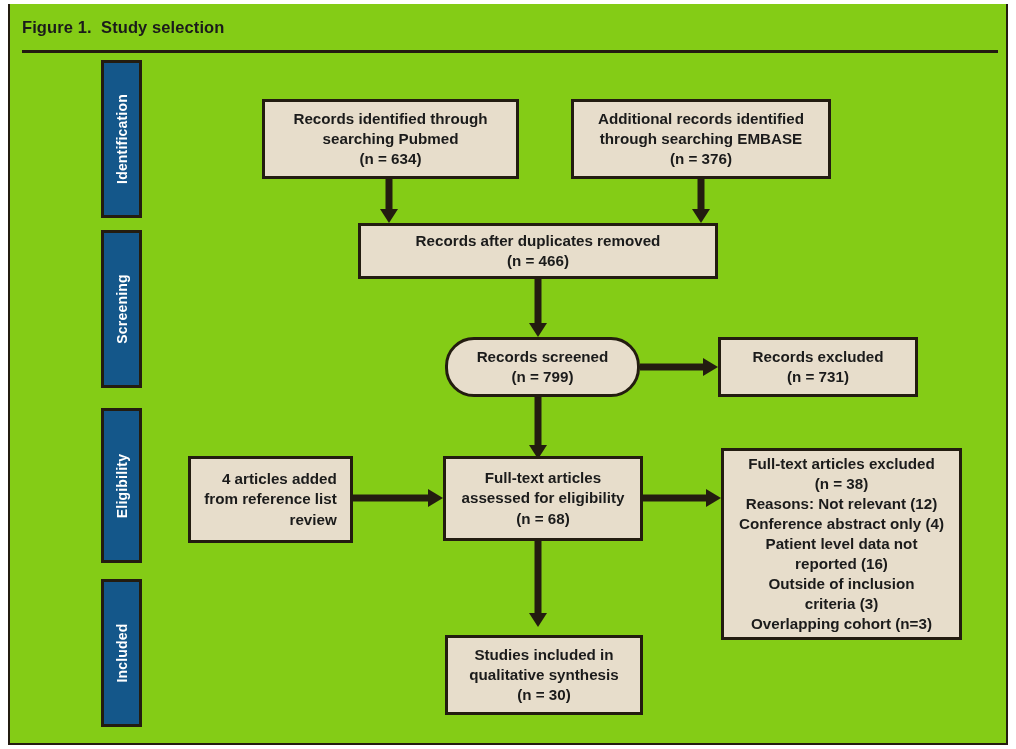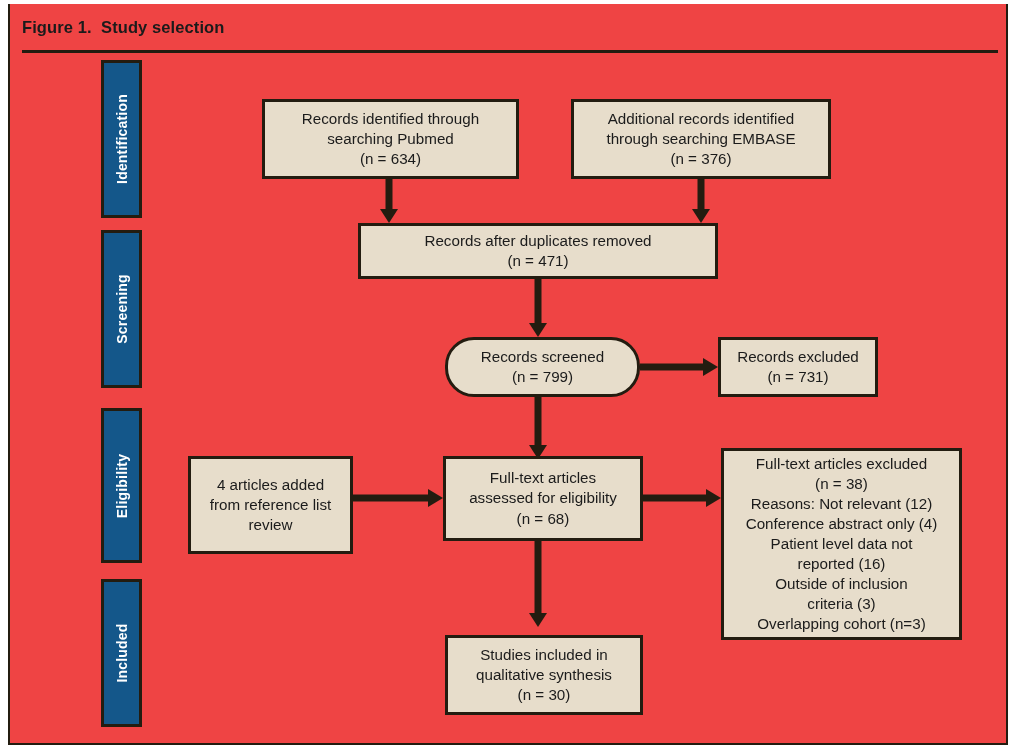--- a/index.html
+++ b/index.html
@@ -11,21 +11,21 @@
     width: 1016px; height: 749px;
     font-family: "Liberation Sans", sans-serif;
     overflow: hidden;
   }
 
   
   #figure-frame {
     position: absolute;
     left: 8px; top: 4px;
     width: 1000px; height: 741px;
-    background: #ef4444;
+    background: #84cc16;
     border: 2px solid #231c10;
     border-top: none;
   }
 
   
   #figure-caption {
     position: absolute;
     left: 12px; top: 14px;
     font-size: 16.5px;
     font-weight: bold;
@@ -65,21 +65,21 @@
     background: #e7ddcb;
     border: 3px solid #231c10;
     display: flex;
     align-items: center;
     justify-content: center;
     text-align: center;
     color: #1b1b1b;
     font-size: 15.2px;
     line-height: 1.32;
   }
-  .flow-box .box-text { white-space: pre-line; padding: 0 6px; }
+  .flow-box .box-text { white-space: pre-line; padding: 0 6px; font-weight: bold; }
 
   
   .arrow-v, .arrow-h { position: absolute; }
   .arrow-v .shaft {
     position: absolute; left: 50%; top: 0;
     transform: translateX(-50%);
     width: 7px; height: calc(100% - 13px);
     background: #231c10;
   }
   .arrow-v .head {
@@ -143,49 +143,49 @@
     <div class="head"></div>
   </div>
 
   <div class="arrow-v" style="left:682px; top:175px; width:18px; height:44px;">
     <div class="shaft"></div>
     <div class="head"></div>
   </div>
 
   <div class="flow-box" style="left:348px; top:219px; width:360px; height:56px;">
     <span class="box-text">Records after duplicates removed
-(n = 471)</span>
+(n = 466)</span>
   </div>
 
   <div class="arrow-v" style="left:519px; top:275px; width:18px; height:58px;">
     <div class="shaft"></div>
     <div class="head"></div>
   </div>
 
   <div class="flow-box" style="left:435px; top:333px; width:195px; height:60px;border-radius:29px;">
     <span class="box-text">Records screened
 (n = 799)</span>
   </div>
 
   <div class="arrow-h" style="left:630px; top:354px; width:78px; height:18px;">
     <div class="shaft"></div>
     <div class="head"></div>
   </div>
 
-  <div class="flow-box" style="left:708px; top:333px; width:160px; height:60px;">
+  <div class="flow-box" style="left:708px; top:333px; width:200px; height:60px;">
     <span class="box-text">Records excluded
 (n = 731)</span>
   </div>
 
   <div class="arrow-v" style="left:519px; top:393px; width:18px; height:62px;">
     <div class="shaft"></div>
     <div class="head"></div>
   </div>
 
-  <div class="flow-box" style="left:178px; top:452px; width:165px; height:98px;">
+  <div class="flow-box" style="left:178px; top:452px; width:165px; height:87px;text-align:right;">
     <span class="box-text">4 articles added
 from reference list
 review</span>
   </div>
 
   <div class="arrow-h" style="left:343px; top:485px; width:90px; height:18px;">
     <div class="shaft"></div>
     <div class="head"></div>
   </div>
 

